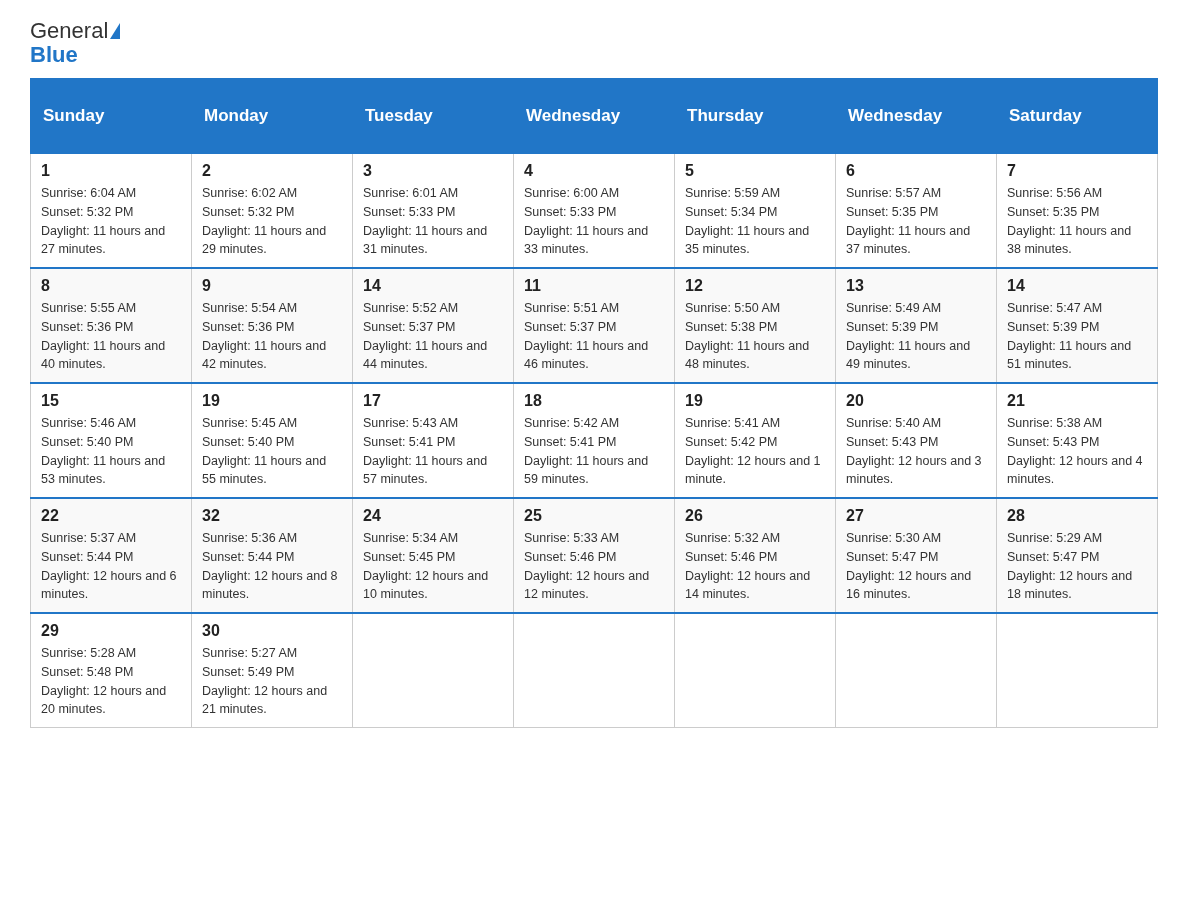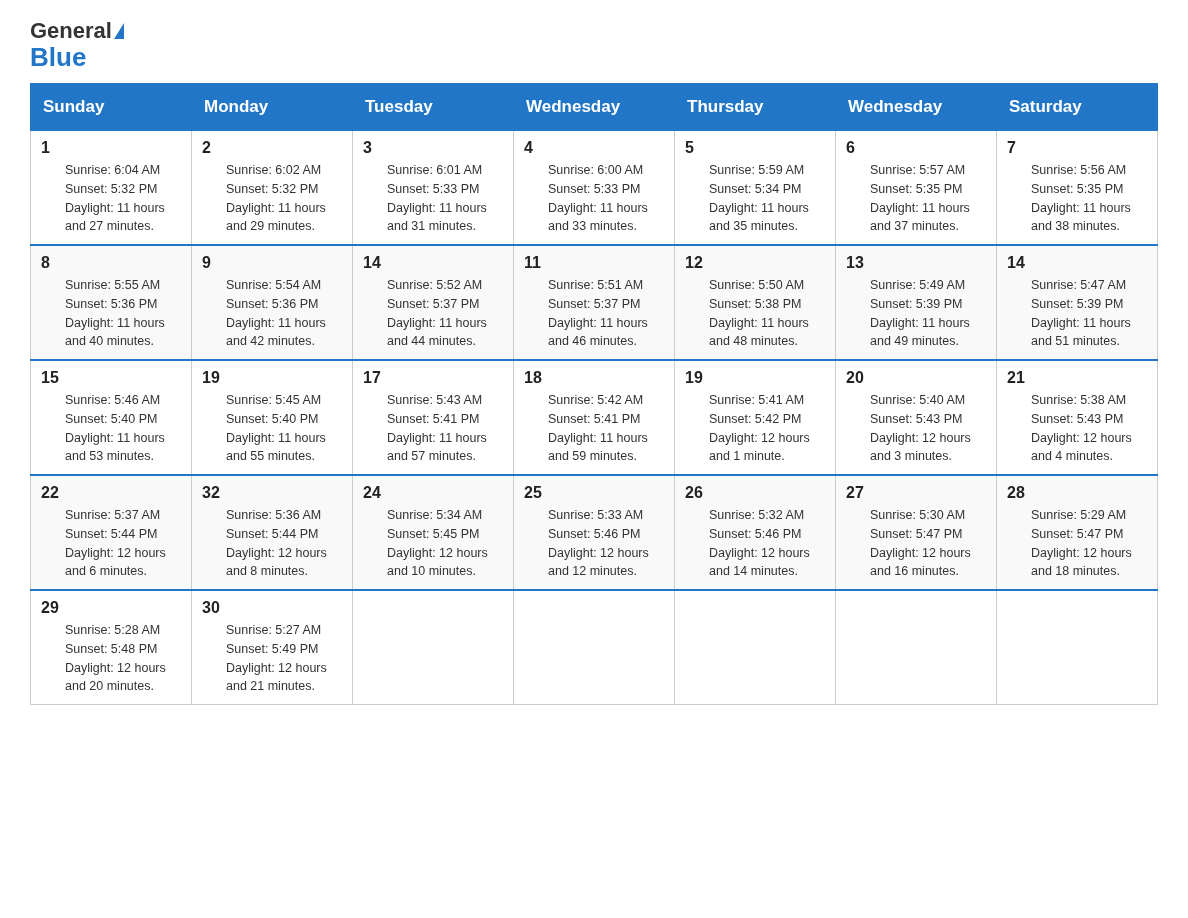--- a/index.html
+++ b/index.html
@@ -16,35 +16,35 @@
       justify-content: space-between;
       margin-bottom: 10px;
     }
     .logo {
       display: flex;
       flex-direction: column;
       align-items: flex-start;
     }
     .logo-text {
       font-size: 22px;
-      font-weight: bold;
+      font-weight: normal;
       color: #333;
       line-height: 1;
     }
     .logo-triangle {
       display: inline-block;
       width: 0;
       height: 0;
       border-left: 10px solid transparent;
       border-bottom: 16px solid #2176c7;
       margin-left: 2px;
       vertical-align: middle;
     }
     .logo-line {
-      font-size: 26px;
+      font-size: 22px;
       font-weight: bold;
       color: #2176c7;
     }
     .title-section {
       text-align: right;
     }
     .month-title {
       font-size: 52px;
       font-weight: bold;
       color: #222;
@@ -58,21 +58,21 @@
     .calendar-table {
       width: 100%;
       border-collapse: collapse;
       margin-top: 10px;
     }
     .calendar-table th {
       background-color: #2176c7;
       color: #fff;
       font-size: 17px;
       font-weight: bold;
-      padding: 13px 12px;
+      padding: 27px 12px;
       text-align: left;
       border: 1px solid #2176c7;
     }
     .calendar-table td {
       vertical-align: top;
       padding: 8px 10px;
       border: 1px solid #ccc;
       font-size: 13px;
       color: #333;
       width: calc(100% / 7);
@@ -88,21 +88,20 @@
       font-size: 16px;
       font-weight: bold;
       color: #222;
       display: block;
       margin-bottom: 4px;
     }
     .day-info {
       font-size: 12.5px;
       color: #333;
       line-height: 1.5;
-      margin-left: 24px;
     }
     .empty-cell {
       background: #fff !important;
     }
     .row-separator td {
       border-top: 2px solid #2176c7;
     }
   </style>
 </head>
 <body>

